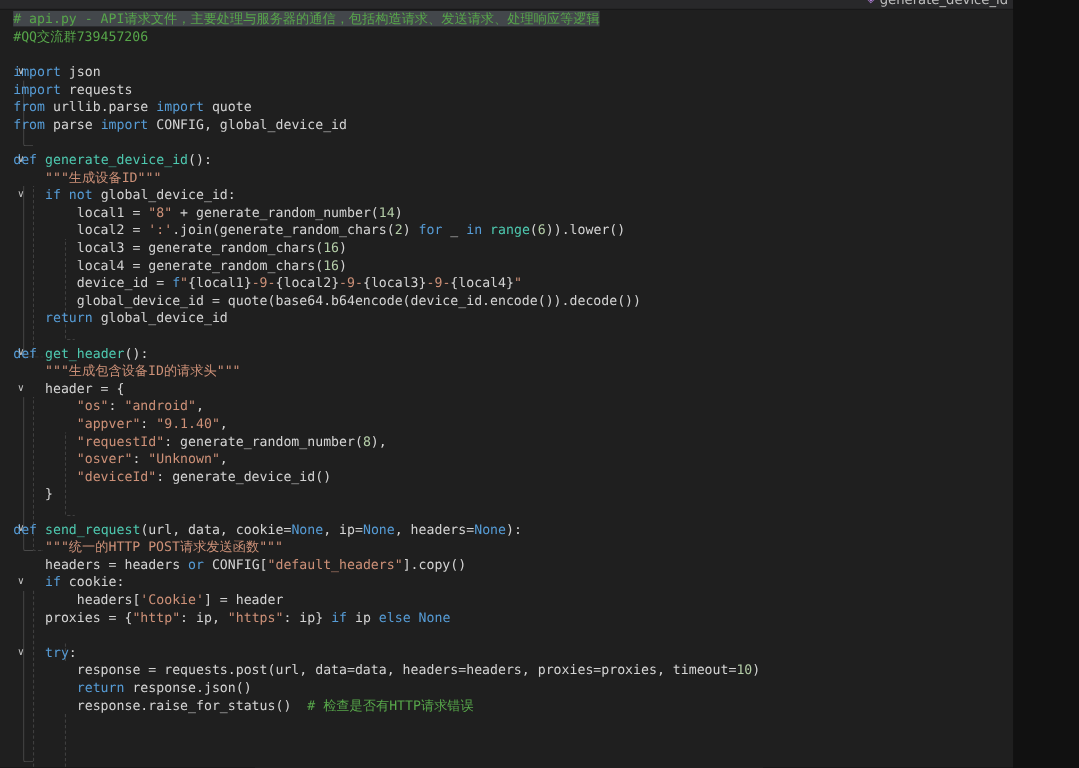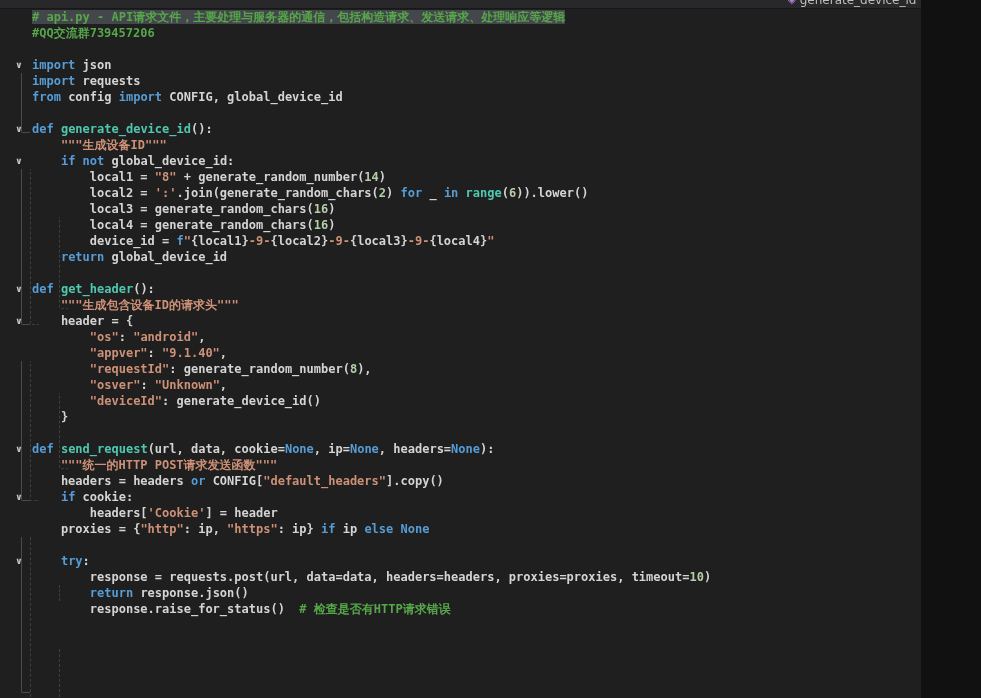--- a/index.html
+++ b/index.html
@@ -42,25 +42,24 @@
     border-left:1px solid var(--guide,#4a4a4a);
     width:8px;
   }
   .guide.dashed{border-left-style:dashed;border-left-color:#3f3f3f;}
   .guide.corner{border-bottom:1px solid var(--guide,#4a4a4a);border-bottom-left-radius:2px;}
   .guide.dashed.corner{border-bottom-style:dashed;border-bottom-color:#3f3f3f;}
   #code-lines{position:relative;z-index:1;}
   .line{
     position:relative;
     height:16px;line-height:16px;
-    padding-left:32px;
+    padding-left:12px;
     white-space:pre;
     font-size:12px;
     color:var(--default-text,#d4d4d4);
-    font-weight:bold;
   }
   .chev{
     position:absolute;left:12px;top:0;
     width:14px;text-align:center;
     font-family:"DejaVu Sans",sans-serif;
     font-size:9px;line-height:16px;
     color:var(--fold-chevron,#c5c5c5);
     cursor:pointer;
   }
   .hlwrap{background:var(--line-highlight,#43474b);}
@@ -96,30 +95,32 @@
         <div class="guide dashed" style="left: 30px; top: 528px; height: 160px;"></div>
         <div class="guide dashed" style="left: 59px; top: 576px; height: 16px;"></div>
         <div class="guide dashed" style="left: 59px; top: 640px; height: 48px;"></div>
       </div>
     <div id="code-lines">
         <div class="line"><span class="hlwrap"><span class="tk-c"># api.py - API请求文件，主要处理与服务器的通信，包括构造请求、发送请求、处理响应等逻辑</span></span></div>
         <div class="line"><span class="tk-c">#QQ交流群739457206</span></div>
         <div class="line"></div>
         <div class="line"><span class="chev">∨</span><span class="tk-k">import</span><span class="tk-t"> json</span></div>
         <div class="line"><span class="tk-k">import</span><span class="tk-t"> requests</span></div>
-        <div class="line"><span class="tk-k">from</span><span class="tk-t"> config </span><span class="tk-k">import</span><span class="tk-t"> CONFIG, global_device_id</span></div>
+        <div class="line"><span class="tk-k">from</span><span class="tk-t"> urllib.parse </span><span class="tk-k">import</span><span class="tk-t"> quote</span></div>
+        <div class="line"><span class="tk-k">from</span><span class="tk-t"> parse </span><span class="tk-k">import</span><span class="tk-t"> CONFIG, global_device_id</span></div>
         <div class="line"></div>
         <div class="line"><span class="chev">∨</span><span class="tk-k">def</span><span class="tk-t"> </span><span class="tk-f">generate_device_id</span><span class="tk-t">():</span></div>
         <div class="line"><span class="tk-s">    """生成设备ID"""</span></div>
         <div class="line"><span class="chev">∨</span><span class="tk-t">    </span><span class="tk-k">if</span><span class="tk-t"> </span><span class="tk-k">not</span><span class="tk-t"> global_device_id:</span></div>
         <div class="line"><span class="tk-t">        local1 = </span><span class="tk-s">"8"</span><span class="tk-t"> + generate_random_number(</span><span class="tk-n">14</span><span class="tk-t">)</span></div>
         <div class="line"><span class="tk-t">        local2 = </span><span class="tk-s">':'</span><span class="tk-t">.join(generate_random_chars(</span><span class="tk-n">2</span><span class="tk-t">) </span><span class="tk-k">for</span><span class="tk-t"> _ </span><span class="tk-k">in</span><span class="tk-t"> </span><span class="tk-f">range</span><span class="tk-t">(</span><span class="tk-n">6</span><span class="tk-t">)).lower()</span></div>
         <div class="line"><span class="tk-t">        local3 = generate_random_chars(</span><span class="tk-n">16</span><span class="tk-t">)</span></div>
         <div class="line"><span class="tk-t">        local4 = generate_random_chars(</span><span class="tk-n">16</span><span class="tk-t">)</span></div>
         <div class="line"><span class="tk-t">        device_id = </span><span class="tk-k">f</span><span class="tk-s">"</span><span class="tk-t">{local1}</span><span class="tk-s">-9-</span><span class="tk-t">{local2}</span><span class="tk-s">-9-</span><span class="tk-t">{local3}</span><span class="tk-s">-9-</span><span class="tk-t">{local4}</span><span class="tk-s">"</span></div>
+        <div class="line"><span class="tk-t">        global_device_id = quote(base64.b64encode(device_id.encode()).decode())</span></div>
         <div class="line"><span class="tk-t">    </span><span class="tk-k">return</span><span class="tk-t"> global_device_id</span></div>
         <div class="line"></div>
         <div class="line"><span class="chev">∨</span><span class="tk-k">def</span><span class="tk-t"> </span><span class="tk-f">get_header</span><span class="tk-t">():</span></div>
         <div class="line"><span class="tk-s">    """生成包含设备ID的请求头"""</span></div>
         <div class="line"><span class="chev">∨</span><span class="tk-t">    header = {</span></div>
         <div class="line"><span class="tk-t">        </span><span class="tk-s">"os"</span><span class="tk-t">: </span><span class="tk-s">"android"</span><span class="tk-t">,</span></div>
         <div class="line"><span class="tk-t">        </span><span class="tk-s">"appver"</span><span class="tk-t">: </span><span class="tk-s">"9.1.40"</span><span class="tk-t">,</span></div>
         <div class="line"><span class="tk-t">        </span><span class="tk-s">"requestId"</span><span class="tk-t">: generate_random_number(</span><span class="tk-n">8</span><span class="tk-t">),</span></div>
         <div class="line"><span class="tk-t">        </span><span class="tk-s">"osver"</span><span class="tk-t">: </span><span class="tk-s">"Unknown"</span><span class="tk-t">,</span></div>
         <div class="line"><span class="tk-t">        </span><span class="tk-s">"deviceId"</span><span class="tk-t">: generate_device_id()</span></div>

